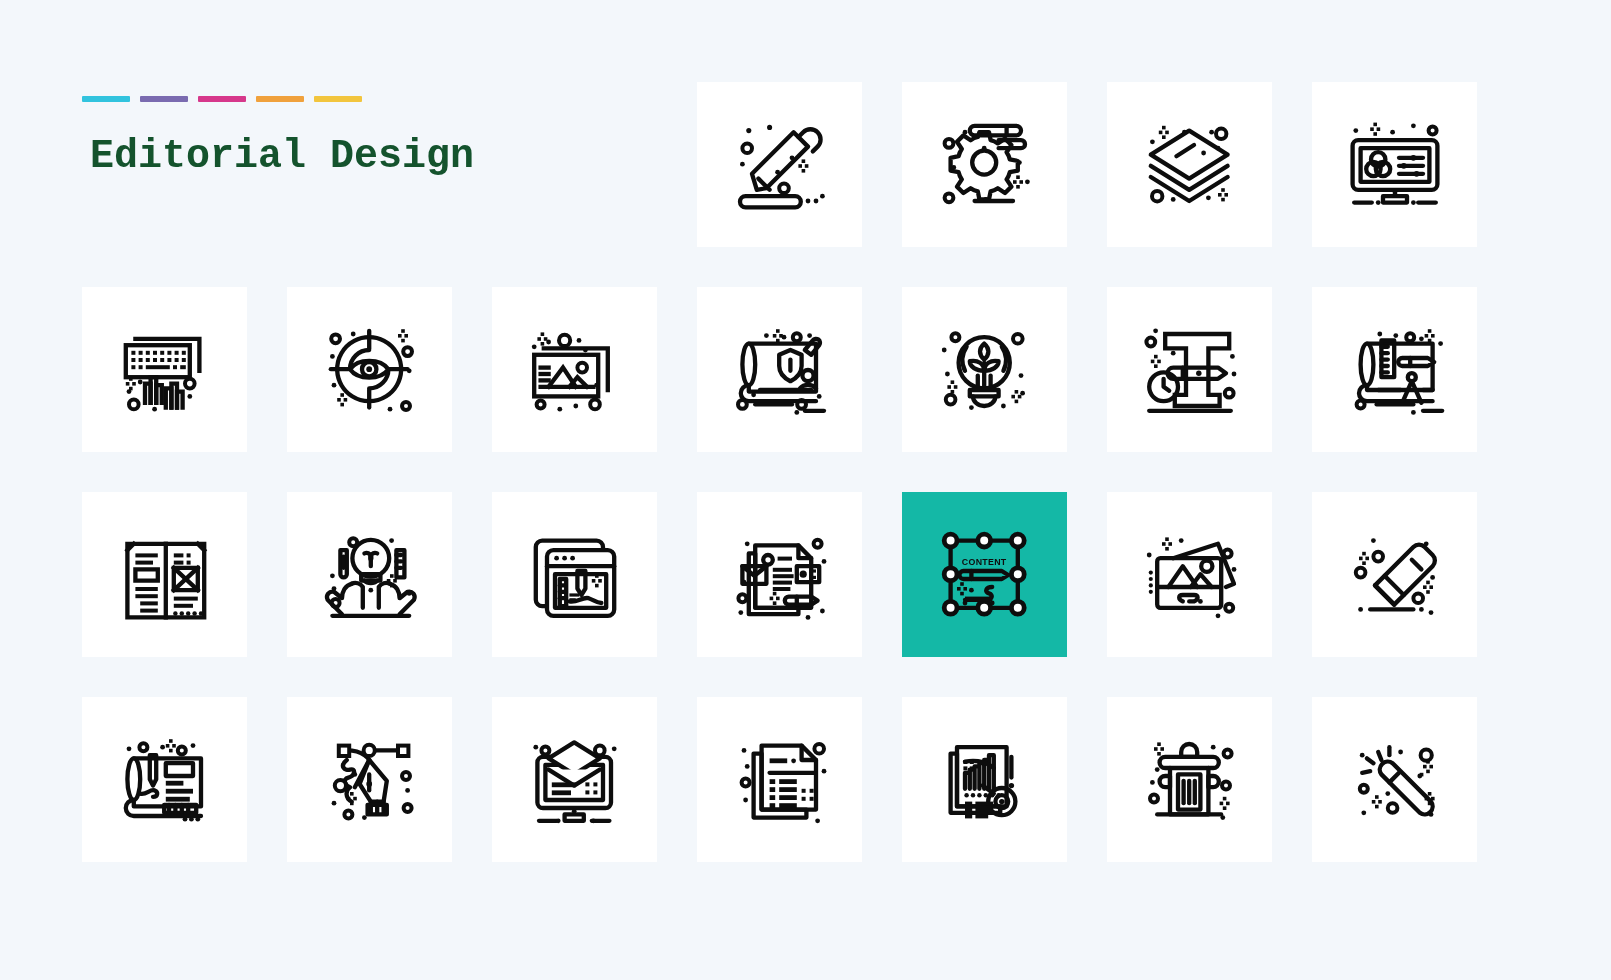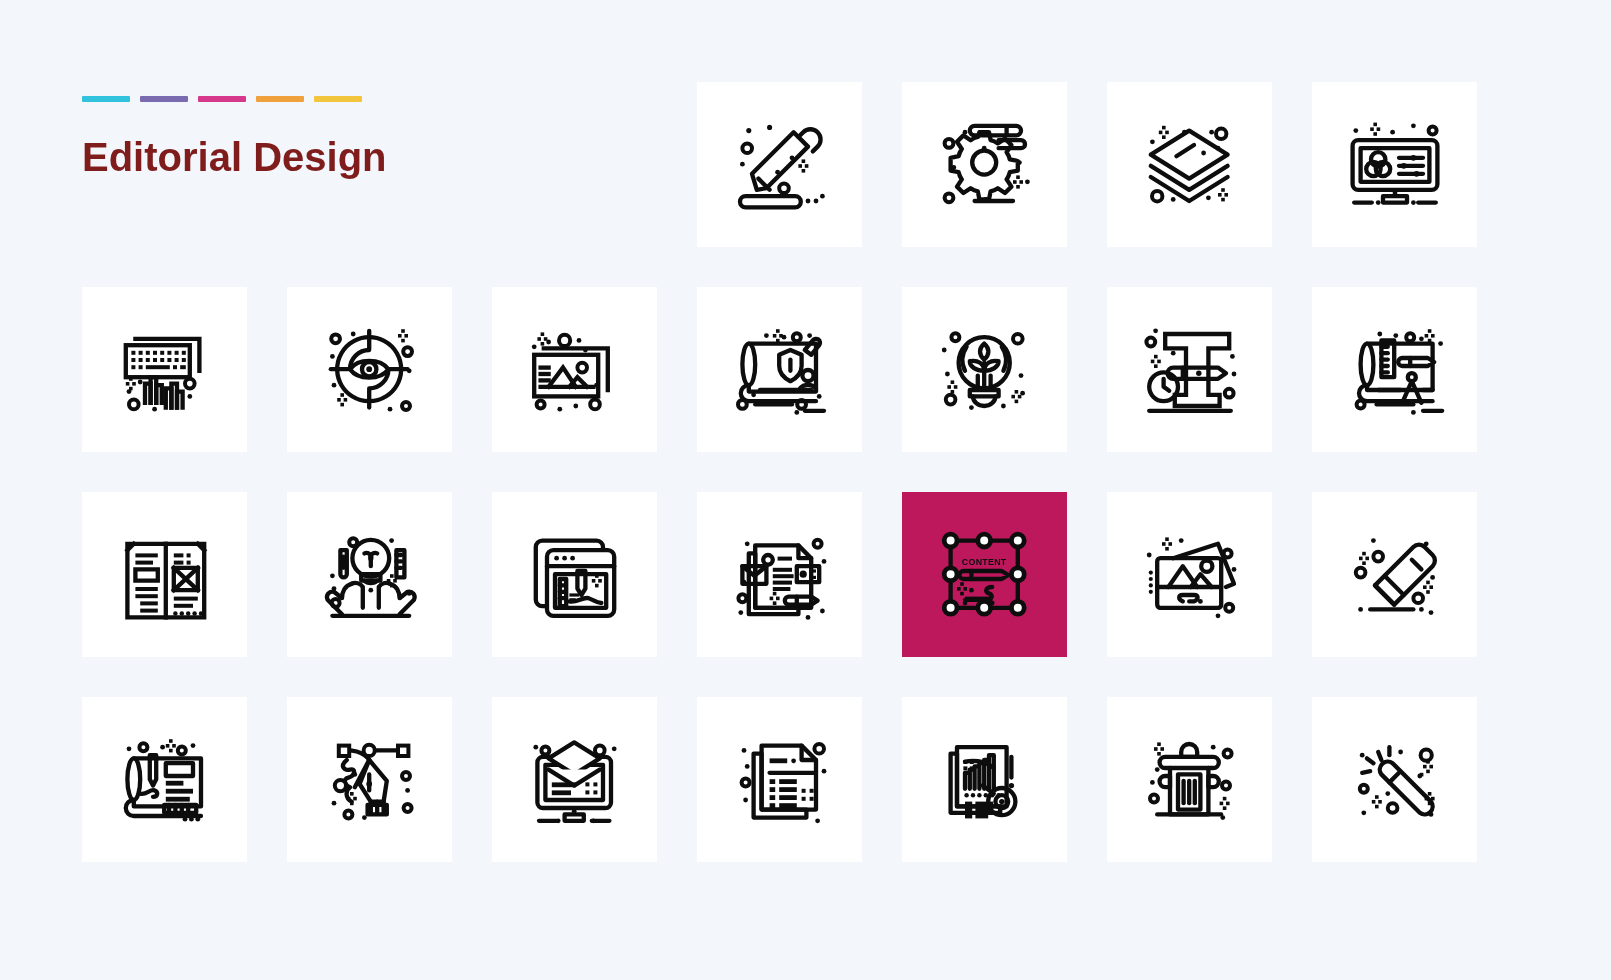--- a/index.html
+++ b/index.html
@@ -37,26 +37,27 @@
     gap: 10px;
     margin-top: 14px;
   }
   .brand-rule {
     width: 48px;
     height: 6px;
     border-radius: 1px;
   }
   .pack-title {
     margin-top: 34px;
-    font-family: Liberation Sans, sans-serif;
+    font-family: Liberation Mono, monospace;
     font-size: 40px;
     font-weight: 700;
-    color: #7f1d1d;
+    color: #14532d;
     line-height: 1.05;
     white-space: nowrap;
+    margin-left: 8px;
   }
 
   
   .icon-grid {
     position: absolute;
     left: 0;
     top: 0;
     width: 1611px;
     height: 980px;
   }
@@ -626,21 +627,21 @@
         <circle cx="118" cy="110" r="3"></circle>
           <circle cx="100" cy="118" r="3"></circle>
         <rect x="52" y="92" width="4.5" height="4.5"></rect>
           <rect x="60" y="92" width="4.5" height="4.5"></rect>
         <rect x="56" y="86" width="4.5" height="4.5"></rect>
           <rect x="56" y="98" width="4.5" height="4.5"></rect>
       </g>
     </svg>
   </div>
 
-  <div class="icon-card" style="left: 902px; top: 492px; background: #be185d;">
+  <div class="icon-card" style="left: 902px; top: 492px; background: #14b8a6;">
     <svg viewBox="0 0 130 130">
       <g class="ico-stroke-sq">
         <path d="M22 22 h84 v84 H22 Z"></path>
       </g>
       <g class="ico-fill">
         <circle cx="22" cy="22" r="8" fill="#fff" stroke="#0d0d0d" stroke-width="6"></circle>
         <circle cx="64" cy="22" r="8" fill="#fff" stroke="#0d0d0d" stroke-width="6"></circle>
         <circle cx="106" cy="22" r="8" fill="#fff" stroke="#0d0d0d" stroke-width="6"></circle>
         <circle cx="22" cy="64" r="8" fill="#fff" stroke="#0d0d0d" stroke-width="6"></circle>
         <circle cx="106" cy="64" r="8" fill="#fff" stroke="#0d0d0d" stroke-width="6"></circle>

